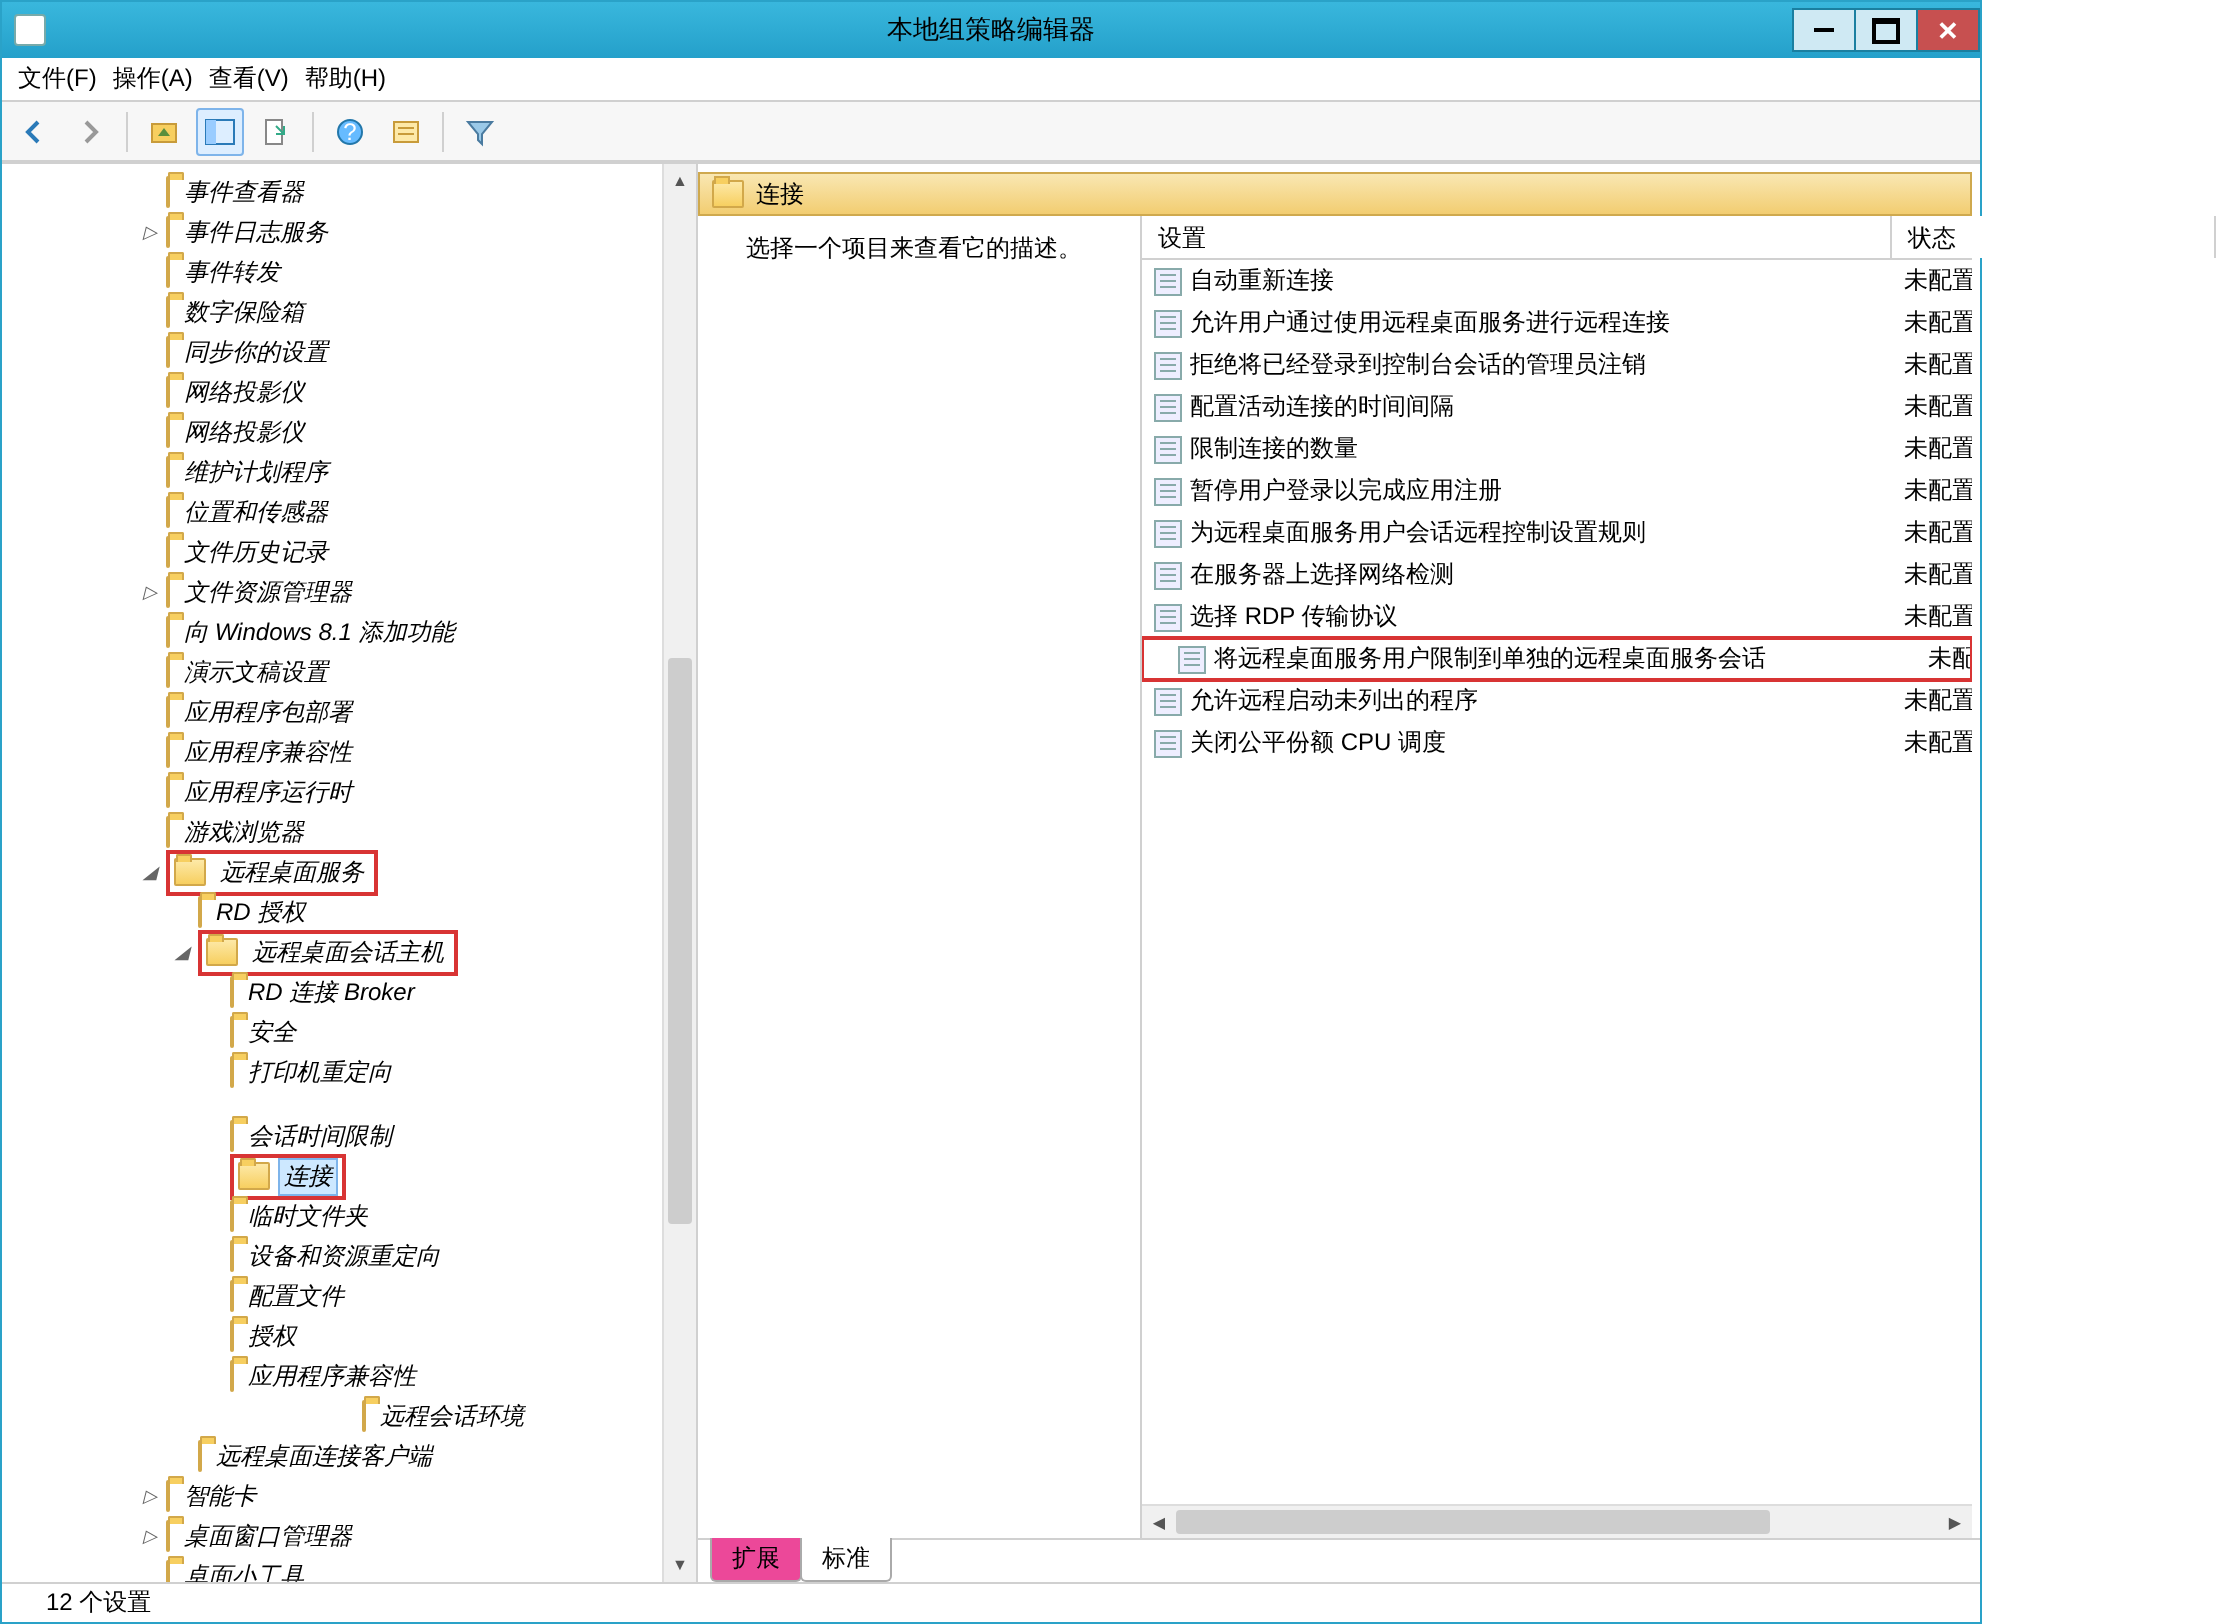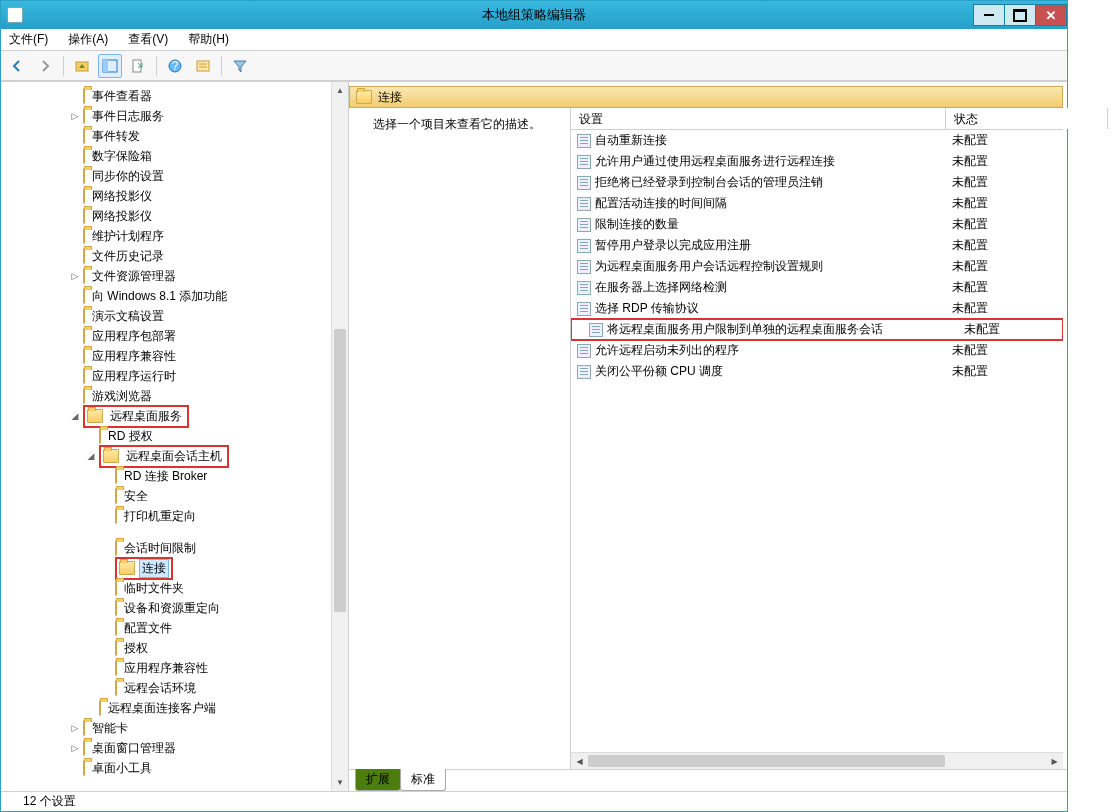--- a/index.html
+++ b/index.html
@@ -1,41 +1,41 @@
 <!DOCTYPE html>
 <html><head>
 <meta charset="utf-8">
 <style>
 * { box-sizing: border-box; margin: 0; padding: 0; font-family: "Microsoft YaHei", Tahoma, sans-serif; font-size: 12px; }
 html, body { width: 1117px; height: 812px; overflow: hidden; background: #fff; }
 
-.window { width: 1068px; height: 812px; border: 1px solid #2aa2c8; display: flex; flex-direction: column; background: #fff; }
+.window { width: 991px; height: 812px; border: 1px solid #2aa2c8; display: flex; flex-direction: column; background: #fff; }
 
 .titlebar { height: 28px; background: linear-gradient(#39b7dd, #24a0ca); display: flex; align-items: center; position: relative; color: #000; }
 .titlebar .sysicon { width: 16px; height: 16px; margin: 0 6px; background: #fff; border: 1px solid #7aa; border-radius: 2px; }
 .titlebar .title { position: absolute; left: 50%; transform: translateX(-50%); font-size: 13px; }
 .titlebar .winbtns { margin-left: auto; display: flex; }
 .titlebar .winbtn { width: 32px; height: 22px; border: 1px solid #1a7fa0; background: #cfe9f3; display: flex; align-items: center; justify-content: center; margin-left: -1px; }
 .titlebar .winbtn.min::before { content: ""; width: 10px; height: 2px; background: #000; }
 .titlebar .winbtn.max::before { content: ""; width: 10px; height: 8px; border: 2px solid #000; border-top-width: 3px; }
 .titlebar .winbtn.close { background: #c75050; color: #fff; font-weight: bold; }
 .titlebar .winbtn.close::before { content: "✕"; color:#fff; font-size:13px; }
 
-.menubar { height: 22px; display: flex; align-items: center; padding: 0 4px; gap: 12px; border-bottom: 1px solid #d0d0d0; }
+.menubar { height: 22px; display: flex; align-items: center; padding: 0 4px; border-bottom: 1px solid #d0d0d0; }
 .menubar .menuitem { padding: 2px 4px; cursor: default; }
 
 .toolbar { height: 30px; display: flex; align-items: center; padding: 0 4px; gap: 4px; border-bottom: 1px solid #d0d0d0; background: #f7f7f7; }
 .tbtn { width: 24px; height: 24px; display: flex; align-items: center; justify-content: center; border: 1px solid transparent; border-radius: 2px; }
 .tbtn.active { border-color: #7eb4ea; background: #def; }
 .tsep { width: 1px; height: 20px; background: #d0d0d0; margin: 0 2px; }
 .tbtn svg { width: 16px; height: 16px; }
 
 .body { flex: 1; display: flex; border-top: 1px solid #d0d0d0; min-height: 0; }
 .treepane { width: 348px; display: flex; border-right: 1px solid #d0d0d0; min-height:0;}
-.treewrap { flex:1; overflow: hidden; padding: 4px 0 4px 4px; }
+.treewrap { flex:1; overflow: hidden; padding: 4px 0 4px 4px; font-style: italic; }
 .tree-node { display: flex; align-items: center; height: 20px; white-space: nowrap; }
 .tree-node .expander { width: 12px; height: 12px; display: inline-flex; align-items:center; justify-content:center; margin-right: 2px; color:#666; font-size:9px;}
 .tree-node .expander.none { visibility: hidden; }
 .tree-node .folder { width: 16px; height: 14px; background: linear-gradient(#fde9a8,#f7cf60); border: 1px solid #d2a84a; border-radius: 1px; margin-right: 4px; position:relative;}
 .tree-node .folder::before{content:"";position:absolute;top:-3px;left:0;width:6px;height:3px;background:#f7cf60;border:1px solid #d2a84a;border-bottom:none;border-radius:1px 1px 0 0;}
 .tree-node .label { padding: 1px 3px; }
 .tree-node.selected .label { background: #cde8ff; border:1px solid #7eb4ea; padding:0 2px;}
 .hl-red { border: 2px solid #d83434; padding: 0 2px; display:inline-flex; align-items:center;}
 .vscroll { width: 17px; background: #f0f0f0; display:flex; flex-direction:column; border-left:1px solid #ddd;}
 .vscroll .arrow{height:17px;background:#f0f0f0;display:flex;align-items:center;justify-content:center;font-size:8px;color:#555;}
@@ -58,21 +58,21 @@
 .setting-row .cell-setting{flex:0 0 375px;display:flex;align-items:center;padding-left:6px;gap:4px;}
 .setting-row .cell-status{flex:0 0 162px;padding-left:6px;}
 .setting-row.hl{outline:2px solid #d83434;outline-offset:-1px;padding-left:12px;}
 .doc-icon{width:14px;height:14px;border:1px solid #8aa;background:#eef;position:relative;flex:none;}
 .doc-icon::before{content:"";position:absolute;left:2px;top:2px;right:2px;height:1px;background:#8aa;box-shadow:0 3px 0 #8aa,0 6px 0 #8aa;}
 .hscroll{height:17px;display:flex;background:#f0f0f0;border-top:1px solid #ddd;}
 .hscroll .arrow{width:17px;display:flex;align-items:center;justify-content:center;font-size:8px;color:#555;}
 .hscroll .track{flex:1;position:relative;}
 .hscroll .thumb{position:absolute;top:2px;bottom:2px;background:#cdcdcd;border-radius:2px;}
 .tabs{height:22px;display:flex;align-items:flex-end;padding-left:6px;gap:-1px;border-top:1px solid #d0d0d0;}
-.tab{border:1px solid #aaa;border-top:none;padding:2px 10px;background:#4d7c0f;border-radius:0 0 3px 3px;margin-right:-1px;}
+.tab{border:1px solid #aaa;border-top:none;padding:2px 10px;background:#ec4899;border-radius:0 0 3px 3px;margin-right:-1px;}
 .tab.active{background:#fff;}
 .statusbar{height:20px;border-top:1px solid #d0d0d0;padding:2px 22px;display:flex;align-items:center;}
 </style>
 </head>
 <body>
 
 <div class="window">
   <div class="titlebar">
     <div class="sysicon"></div>
     <div class="title">本地组策略编辑器</div>
@@ -172,20 +172,24 @@
           <div class="tree-node" style="padding-left: 64px;">
             <span class="expander none"></span>
             <span><span class="folder"></span><span class="label">网络投影仪</span></span>
           </div>
           <div class="tree-node" style="padding-left: 64px;">
             <span class="expander none"></span>
             <span><span class="folder"></span><span class="label">维护计划程序</span></span>
           </div>
           <div class="tree-node" style="padding-left: 64px;">
             <span class="expander none"></span>
+            <span><span class="folder"></span><span class="label">位置和传感器</span></span>
+          </div>
+          <div class="tree-node" style="padding-left: 64px;">
+            <span class="expander none"></span>
             <span><span class="folder"></span><span class="label">文件历史记录</span></span>
           </div>
           <div class="tree-node" style="padding-left: 64px;">
             <span class="expander ">▷</span>
             <span><span class="folder"></span><span class="label">文件资源管理器</span></span>
           </div>
           <div class="tree-node" style="padding-left: 64px;">
             <span class="expander none"></span>
             <span><span class="folder"></span><span class="label">向 Windows 8.1 添加功能</span></span>
           </div>
@@ -263,21 +267,21 @@
             <span><span class="folder"></span><span class="label">配置文件</span></span>
           </div>
           <div class="tree-node" style="padding-left: 96px;">
             <span class="expander none"></span>
             <span><span class="folder"></span><span class="label">授权</span></span>
           </div>
           <div class="tree-node" style="padding-left: 96px;">
             <span class="expander none"></span>
             <span><span class="folder"></span><span class="label">应用程序兼容性</span></span>
           </div>
-          <div class="tree-node" style="padding-left: 96px;">
+          <div class="tree-node" style="padding-left: 96px; justify-content: center;">
             <span class="expander none"></span>
             <span><span class="folder"></span><span class="label">远程会话环境</span></span>
           </div>
           <div class="tree-node" style="padding-left: 80px;">
             <span class="expander none"></span>
             <span><span class="folder"></span><span class="label">远程桌面连接客户端</span></span>
           </div>
           <div class="tree-node" style="padding-left: 64px;">
             <span class="expander ">▷</span>
             <span><span class="folder"></span><span class="label">智能卡</span></span>

